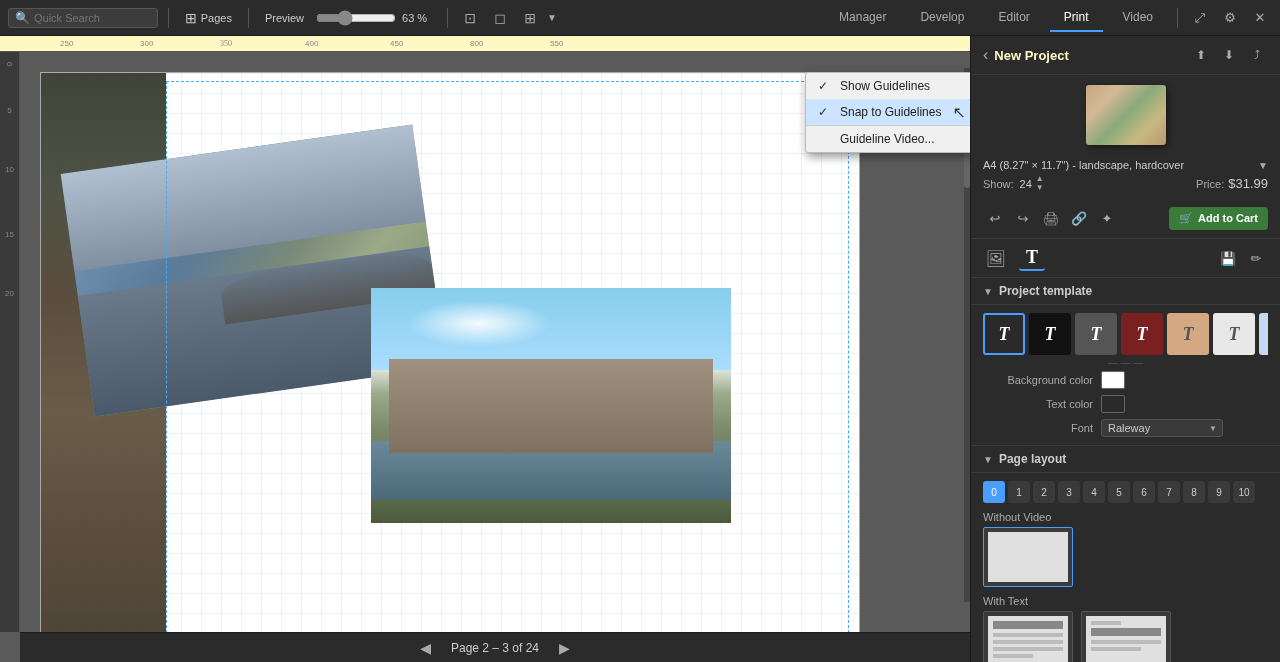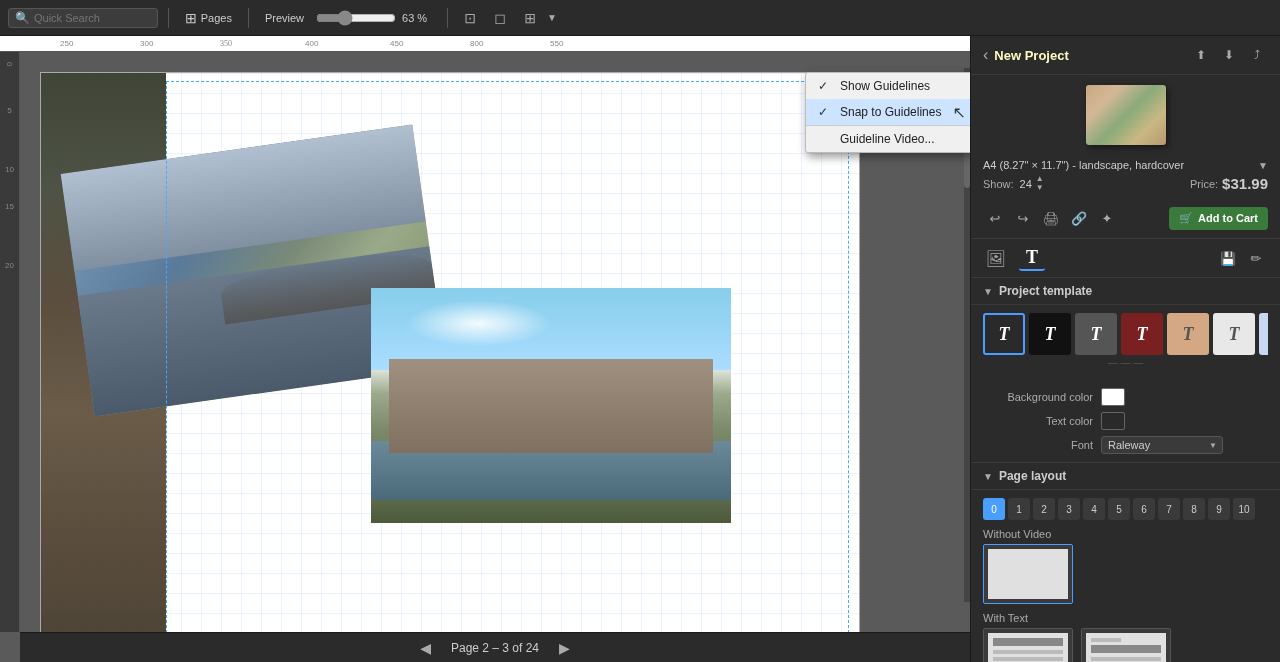--- a/index.html
+++ b/index.html
@@ -45,21 +45,21 @@
     }
 
     
     .main-area {
       display: flex; height: calc(662px - 36px);
     }
     .canvas-container {
       flex: 1; background: #5a5a5a; position: relative; overflow: hidden;
     }
     .ruler-h {
-      height: 16px; background: #ffffff; border-bottom: 1px solid #555;
+      height: 16px; background: #fef9c3; border-bottom: 1px solid #555;
       display: flex; align-items: center; padding-left: 20px;
       position: relative; overflow: hidden;
     }
     .ruler-v {
       width: 20px; background: #3a3a3a; border-right: 1px solid #555;
       position: absolute; top: 16px; left: 0; bottom: 30px;
       display: flex; flex-direction: column; align-items: center;
     }
     .ruler-corner {
       width: 20px; height: 16px; background: #3a3a3a;
@@ -161,21 +161,21 @@
       display: flex; align-items: center; justify-content: space-between;
     }
     .pages-label { font-size: 11px; color: #aaa; }
     .pages-value {
       display: flex; align-items: center; gap: 4px;
       font-size: 11px; color: #ccc;
     }
     .pages-stepper { display: flex; flex-direction: column; gap: 1px; }
     .stepper-btn { font-size: 8px; color: #aaa; cursor: pointer; line-height: 1; }
     .price-label { font-size: 11px; color: #aaa; }
-    .price-value { font-size: 15px; color: #ccc; font-weight: bold; }
+    .price-value { font-size: 13px; color: #ccc; font-weight: normal; }
 
     
     .action-row {
       display: flex; align-items: center; padding: 6px 12px 8px;
       gap: 6px; border-bottom: 1px solid #3a3a3a;
     }
     .undo-redo-btns { display: flex; gap: 4px; }
     .icon-btn-sm {
       width: 24px; height: 24px; display: flex; align-items: center;
       justify-content: center; cursor: pointer; color: #aaa;
@@ -335,20 +335,31 @@
 
       <div class="icon-btn-sm" style="font-size:14px;">⊡</div>
       <div class="icon-btn-sm" style="font-size:14px;">◻</div>
 
       <div style="display:flex; align-items:center; gap:2px; position:relative;">
         <div class="icon-btn-sm" style="font-size:14px;">⊞</div>
         <div class="icon-btn-sm" style="font-size:10px; width:16px;">▼</div>
       </div>
     </div>
 
+    <div class="top-row-right">
+      <div class="nav-tab">Manager</div>
+      <div class="nav-tab">Develop</div>
+      <div class="nav-tab">Editor</div>
+      <div class="nav-tab active">Print</div>
+      <div class="nav-tab">Video</div>
+      <div class="toolbar-separator"></div>
+      <div class="icon-btn-sm" style="font-size:13px;">⤢</div>
+      <div class="icon-btn-sm" style="font-size:13px;">⚙</div>
+      <div class="icon-btn-sm" style="font-size:13px;">✕</div>
+    </div>
   </div>
 
   <div class="main-area">
 
     <div class="canvas-container">
 
       <div class="ruler-corner"></div>
 
       <div class="ruler-h" style="padding-left:20px;">
         <span class="ruler-tick-label" style="left:60px;">250</span>
@@ -357,21 +368,21 @@
         <span class="ruler-tick-label" style="left:305px;">400</span>
         <span class="ruler-tick-label" style="left:390px;">450</span>
         <span class="ruler-tick-label" style="left:470px;">800</span>
         <span class="ruler-tick-label" style="left:550px;">550</span>
       </div>
 
       <div class="ruler-v">
         <span style="font-size:8px; color:#888; margin-top:10px; writing-mode:vertical-rl;">0</span>
         <span style="font-size:8px; color:#888; margin-top:40px;">5</span>
         <span style="font-size:8px; color:#888; margin-top:50px;">10</span>
-        <span style="font-size:8px; color:#888; margin-top:28px;">15</span>
+        <span style="font-size:8px; color:#888; margin-top:56px;">15</span>
         <span style="font-size:8px; color:#888; margin-top:50px;">20</span>
       </div>
 
       <div class="canvas-scroll">
 
         <div class="canvas-page">
 
           <div class="photo photo-left-strip" style="background: linear-gradient(to bottom, #2a3020 0%, #3a4030 20%, #4a3a28 40%, #5a4a35 60%, #4a3a28 80%, #3a3020 100%);
                       position:absolute; left:0; top:0; width:125px; height:100%; opacity:0.9;">
           </div>
@@ -531,21 +542,21 @@
           <div class="template-item t-light">
             <span style="font-family:serif; font-style:italic; color:#555;">T</span>
           </div>
           <div class="template-item t-lightblue">
             
           </div>
         </div>
 
         <div style="text-align:center; color:#555; font-size:10px; margin-top:2px;">— — —</div>
 
-        <div style="margin-top:20px;">
+        <div style="margin-top:3px;">
           <div class="color-row">
             <span class="color-label">Background color</span>
             <div class="color-swatch" style="background:#ffffff;"></div>
           </div>
           <div class="color-row">
             <span class="color-label">Text color</span>
             <div class="color-swatch" style="background:#2a2a2a;"></div>
           </div>
           <div class="font-row">
             <span class="font-label">Font</span>

